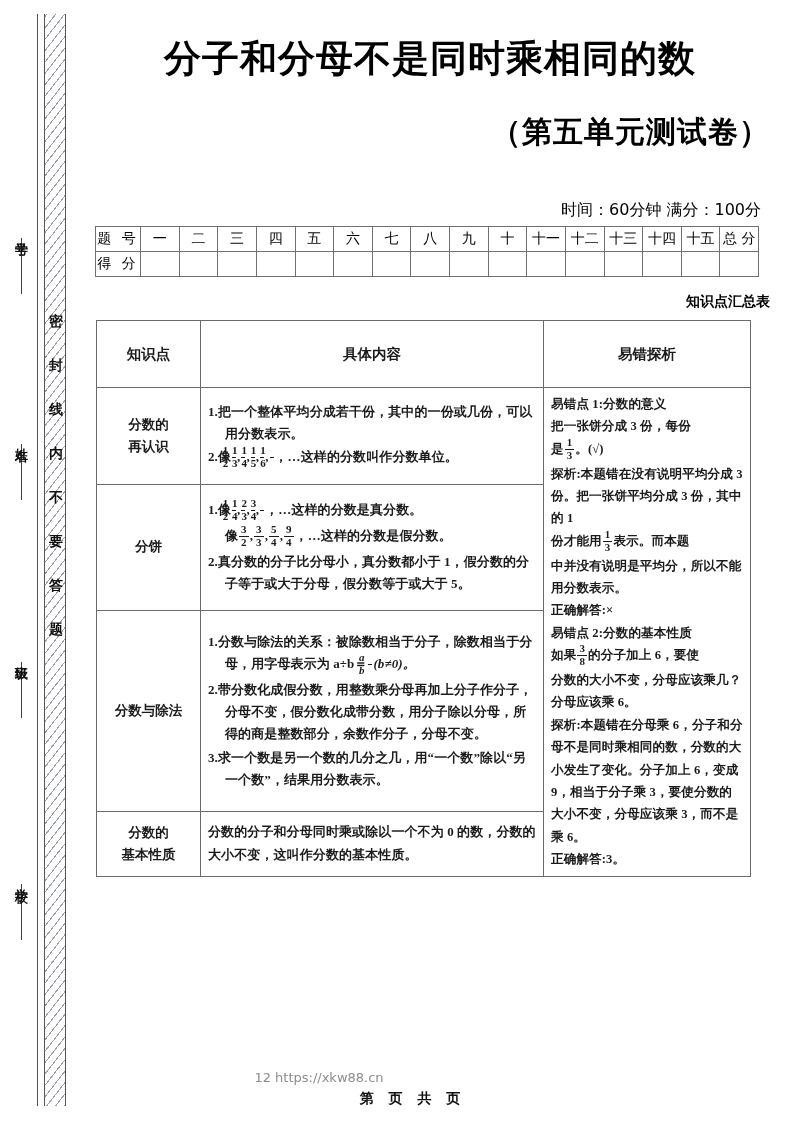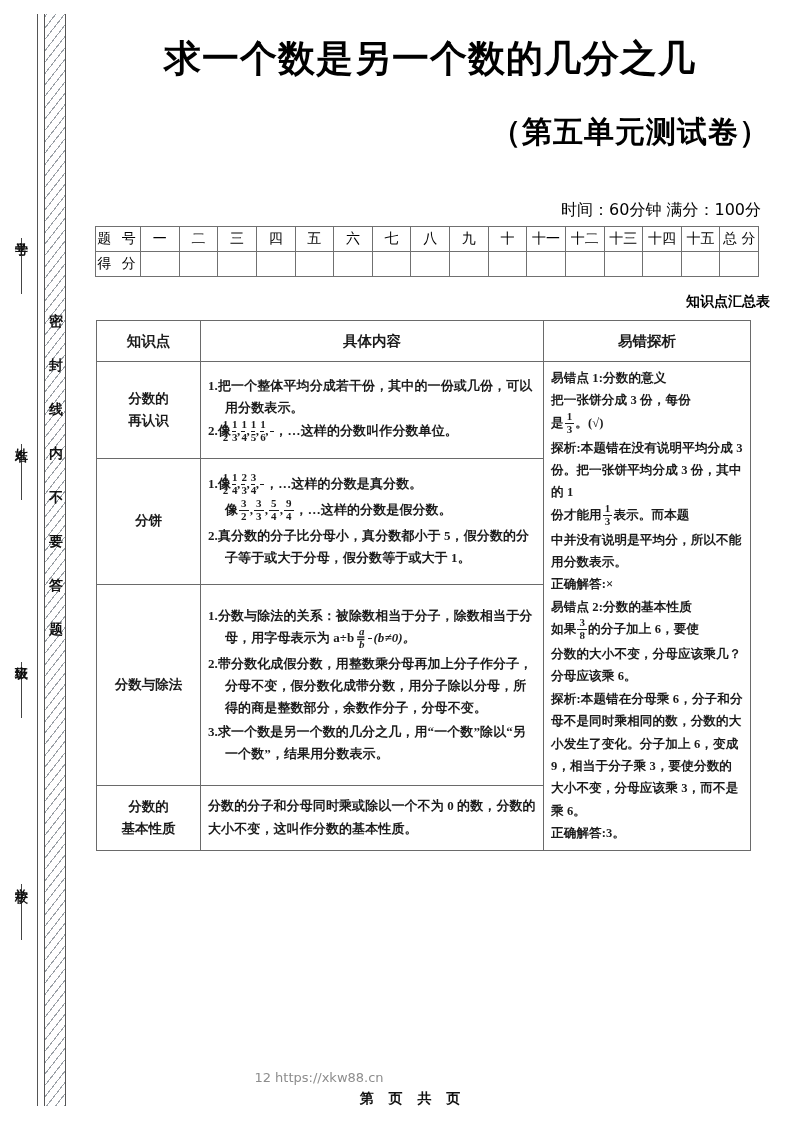--- a/index.html
+++ b/index.html
@@ -127,21 +127,21 @@
     vertical-align:middle;
     padding:5px 7px;
     color:#1b1b1b;
   }
   .kp-table th{
     text-align:center;
     font-family:"DejaVu Sans","Liberation Sans",sans-serif;
     font-weight:700;
     font-size:14.5px;
     height:30px;
-    padding:5px;
+    padding:18px;
   }
   .col-kp{width:104px;}
   .col-err{width:207px;}
   .kp-name{
     text-align:center;
     font-size:13.5px;
     line-height:1.65;
     font-weight:600;
     font-family:"Liberation Serif","DejaVu Serif",serif;
   }
@@ -227,21 +227,21 @@
     <div class="stu-field" style="top:656px;">
       <span class="lbl">班级</span>
       <span class="rule"></span>
     </div>
     <div class="stu-field" style="top:878px;">
       <span class="lbl">学校</span>
       <span class="rule"></span>
     </div>
   </div>
 
-  <div class="title1">求一个数是另一个数的几分之几</div>
+  <div class="title1">分子和分母不是同时乘相同的数</div>
   <div class="title2">（第五单元测试卷）</div>
   <div class="meta">时间：60分钟  满分：100分</div>
 
   <table class="score-table">
     <tbody>
       <tr>
         <td class="hd">题 号</td>
         <td>一</td>
         <td>二</td>
         <td>三</td>
@@ -324,21 +324,21 @@
         </td>
       </tr>
 
       <tr>
         <td class="kp-name">
           <span>分饼</span>
         </td>
         <td class="kp-body">
           <span class="item"><span class="b">1.</span><span>像</span><span class="frac"><span class="num">1</span><span class="den">2</span></span>,<span class="frac"><span class="num">1</span><span class="den">4</span></span>,<span class="frac"><span class="num">2</span><span class="den">3</span></span>,<span class="frac"><span class="num">3</span><span class="den">4</span></span><span>，…这样的分数是真分数。</span></span>
           <span class="sub"><span>像</span><span class="frac"><span class="num">3</span><span class="den">2</span></span>,<span class="frac"><span class="num">3</span><span class="den">3</span></span>,<span class="frac"><span class="num">5</span><span class="den">4</span></span>,<span class="frac"><span class="num">9</span><span class="den">4</span></span><span>，…这样的分数是假分数。</span></span>
-          <span class="item"><span class="b">2.</span><span>真分数的分子比分母小，真分数都小于 5，假分数的分子等于或大于分母，假分数等于或大于 1。</span></span>
+          <span class="item"><span class="b">2.</span><span>真分数的分子比分母小，真分数都小于 1，假分数的分子等于或大于分母，假分数等于或大于 5。</span></span>
         </td>
       </tr>
 
       <tr>
         <td class="kp-name">
           <span>分数与除法</span>
         </td>
         <td class="kp-body">
           <span class="item"><span class="b">1.</span><span>分数与除法的关系：被除数相当于分子，除数相当于分母，用字母表示为 a÷b＝</span><span class="frac ital"><span class="num">a</span><span class="den">b</span></span><span class="ital">(b≠0)。</span></span>
           <span class="item"><span class="b">2.</span><span>带分数化成假分数，用整数乘分母再加上分子作分子，分母不变，假分数化成带分数，用分子除以分母，所得的商是整数部分，余数作分子，分母不变。</span></span>

